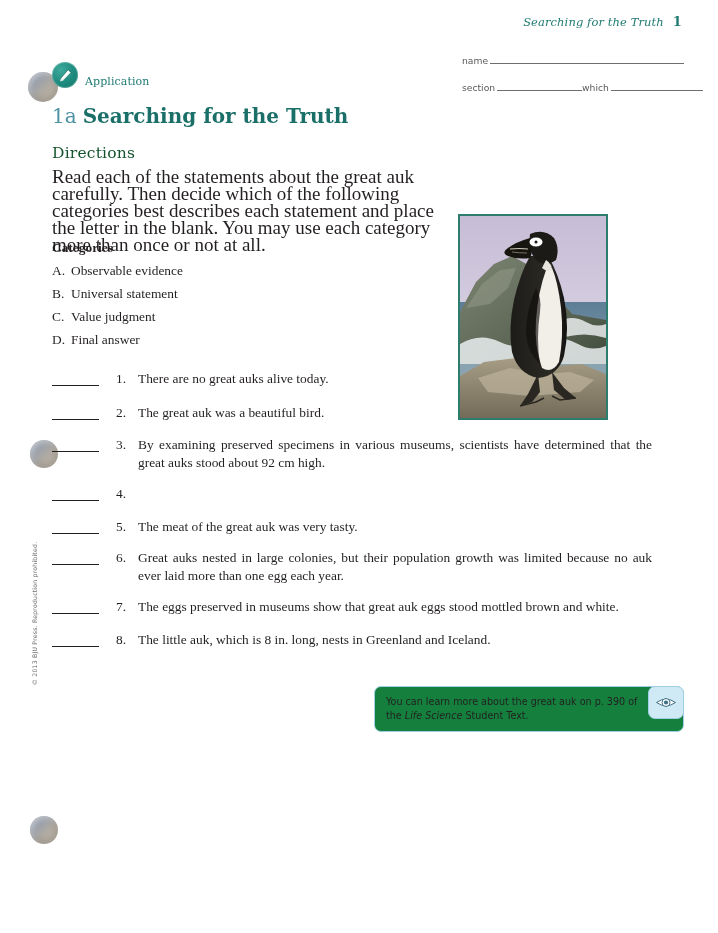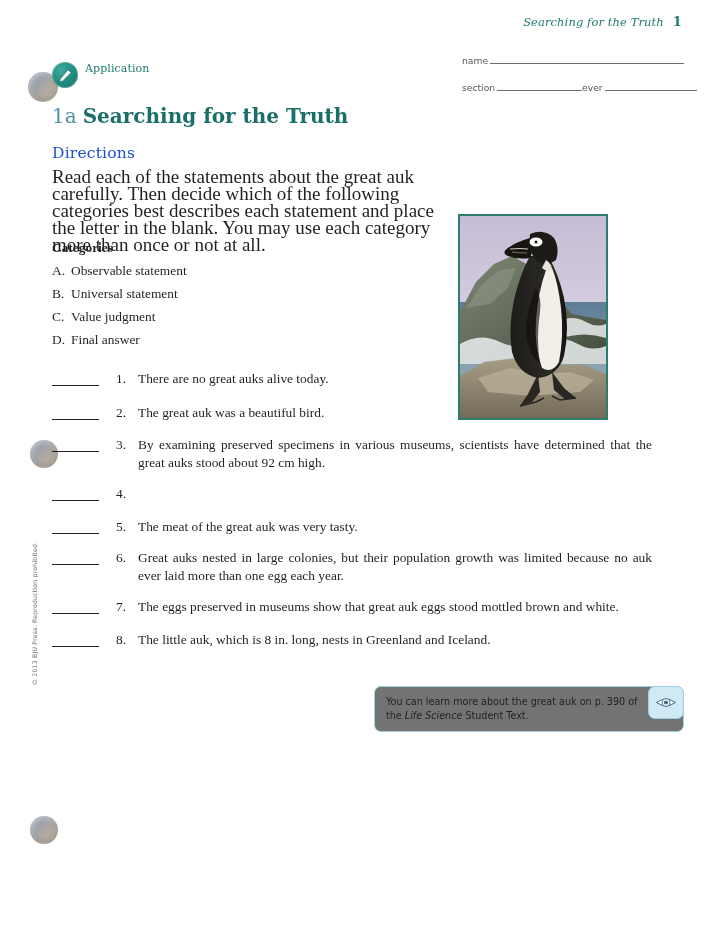--- a/index.html
+++ b/index.html
@@ -72,21 +72,21 @@
   .meta-rule.short { flex: 0 0 85px; }
   .meta-rule.short2 { flex: 0 0 92px; }
   .meta-gap { width: 26px; }
 
   
   .badge-row {
     position: absolute;
     top: 62px;
     left: 52px;
     display: flex;
-    align-items: flex-start;
+    align-items: flex-end;
     gap: 7px;
   }
   .badge-circle {
     width: 26px;
     height: 26px;
     border-radius: 50%;
     background: radial-gradient(circle at 34% 30%, #3ea99c 0%, #1d8a7d 55%, #14756a 100%);
     position: relative;
     box-shadow: inset 0 0 0 1px rgba(255,255,255,0.25);
     display: flex;
@@ -129,21 +129,21 @@
     padding-right: 6px;
   }
 
   
   .directions-head {
     position: absolute;
     top: 144px;
     left: 52px;
     font-family: "DejaVu Serif", serif;
     font-size: 15.5px;
-    color: #1d4ed8;
+    color: #14532d;
     letter-spacing: 0.2px;
   }
   .directions-body {
     position: absolute;
     top: 168px;
     left: 52px;
     width: 400px;
     font-size: 19px;
     line-height: 17px;
     color: #231f20;
@@ -233,21 +233,21 @@
   .q-row.r7 { margin-bottom: 15px; }
 
   
   .callout {
     position: absolute;
     left: 374px;
     top: 686px;
     width: 310px;
     height: 46px;
     box-sizing: border-box;
-    background: #737373;
+    background: #15803d;
     border: 1px solid #9fcfe2;
     border-radius: 7px;
     display: flex;
     align-items: stretch;
   }
   .callout-text {
     flex: 1;
     padding: 8px 9px 0 11px;
     font-family: "DejaVu Sans", sans-serif;
     font-size: 9.6px;
@@ -296,21 +296,21 @@
 
   <div class="meta-block">
     <div class="meta-row">
       <span class="meta-label">name</span>
       <span class="meta-rule"></span>
     </div>
     <div class="meta-row">
       <span class="meta-label">section</span>
       <span class="meta-rule short"></span>
       <span class="meta-gap"></span>
-      <span class="meta-label">ever</span>
+      <span class="meta-label">which</span>
       <span class="meta-rule short2"></span>
     </div>
   </div>
 
   <div class="sphere s1"></div>
   <div class="sphere s2"></div>
   <div class="sphere s3"></div>
 
   <div class="badge-row">
     <span class="badge-circle">
@@ -327,21 +327,21 @@
     <span class="num">1a</span><span>Searching for the Truth</span>
   </div>
 
   <div class="directions-head">Directions</div>
   <div class="directions-body">Read each of the statements about the great auk carefully. Then decide which of the following categories best describes each statement and place the letter in the blank. You may use each category more than once or not at all.</div>
 
   <div class="cat-head">Categories</div>
   <div class="cat-list">
     <div class="cat-item">
       <span class="cat-letter">A.</span>
-      <span>Observable statement</span>
+      <span>Observable evidence</span>
     </div>
     <div class="cat-item">
       <span class="cat-letter">B.</span>
       <span>Universal statement</span>
     </div>
     <div class="cat-item">
       <span class="cat-letter">C.</span>
       <span>Value judgment</span>
     </div>
     <div class="cat-item">

